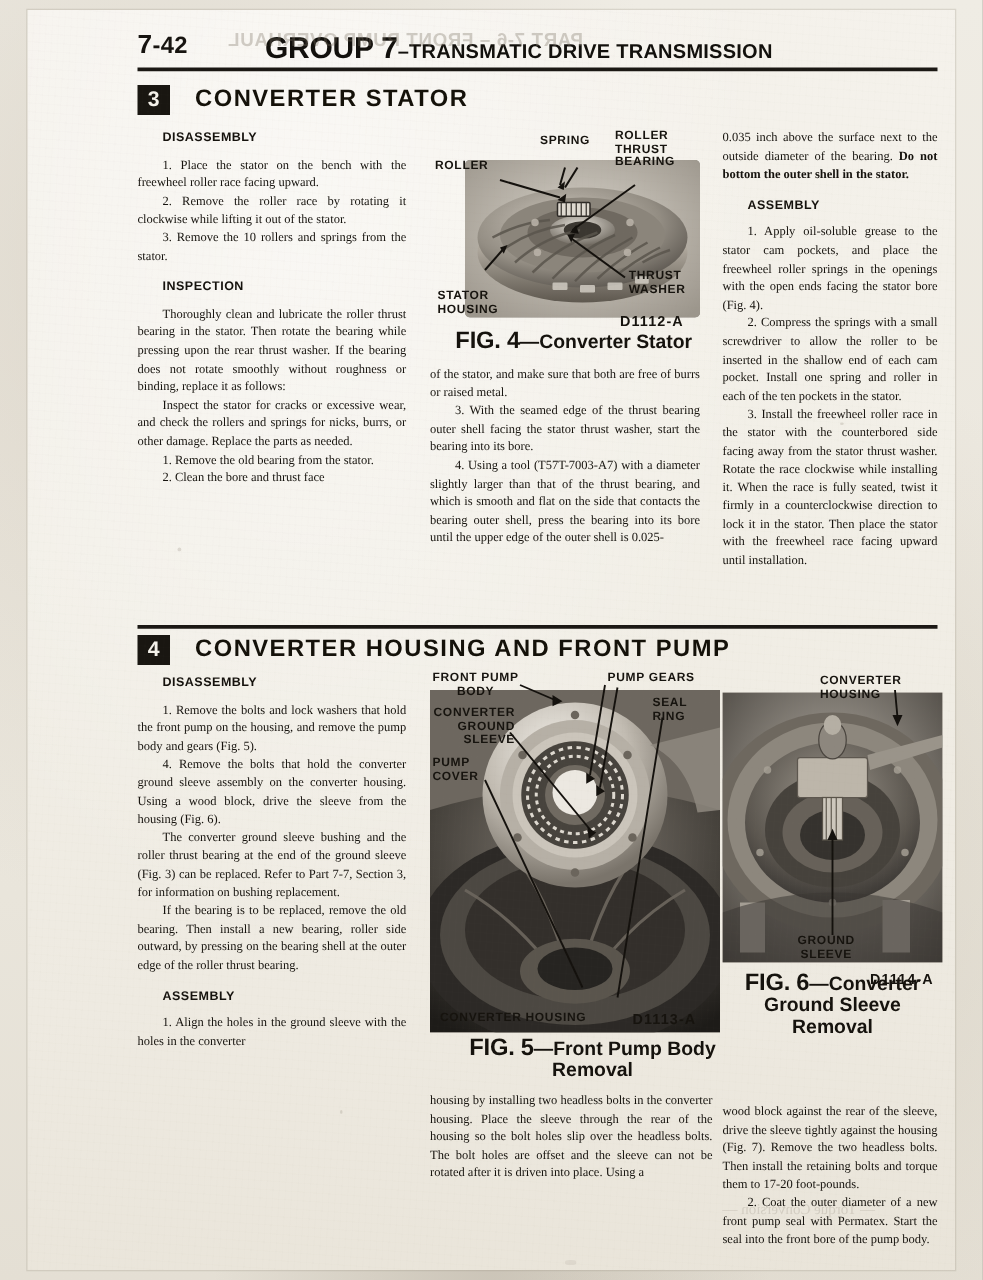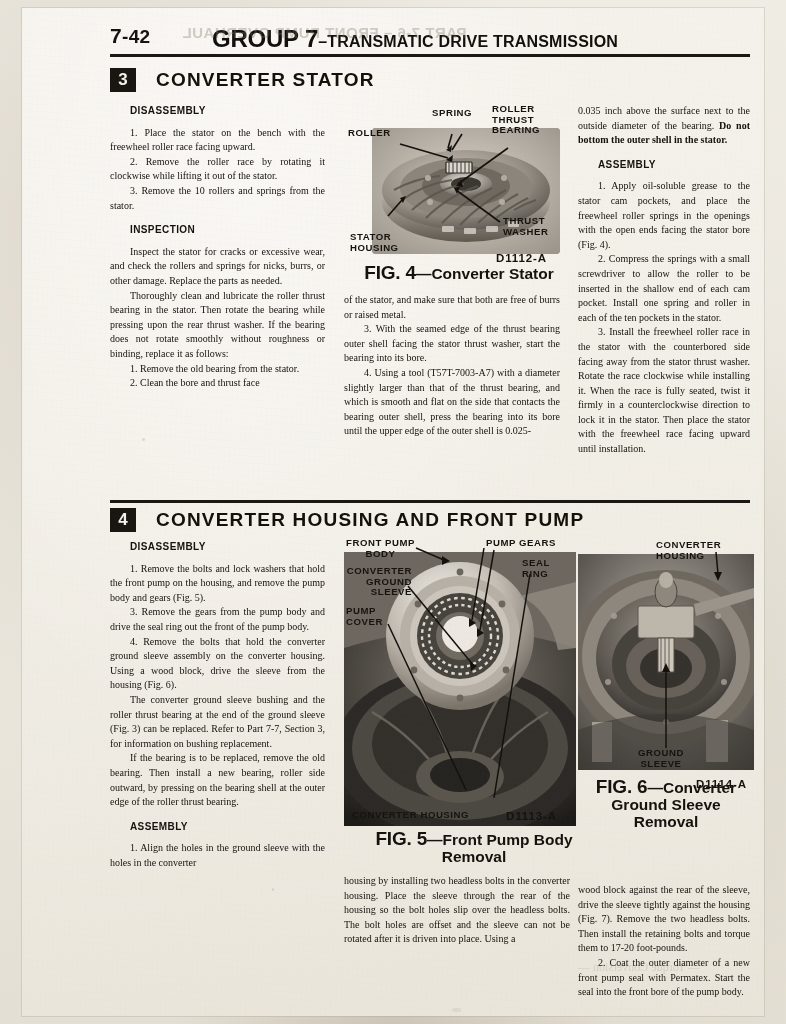--- a/index.html
+++ b/index.html
@@ -126,22 +126,22 @@
 
     <div class="col" style="left:88px;top:96px;width:215px;">
       <p class="h3">DISASSEMBLY</p>
       <div class="sp"></div>
       <p>1. Place the stator on the bench with the freewheel roller race facing upward.</p>
       <p>2. Remove the roller race by rotating it clockwise while lifting it out of the stator.</p>
       <p>3. Remove the 10 rollers and springs from the stator.</p>
       <div class="sp2"></div>
       <p class="h3">INSPECTION</p>
       <div class="sp"></div>
+      <p>Thoroughly clean and lubricate the roller thrust bearing in the stator. Then rotate the bearing while pressing upon the rear thrust washer. If the bearing does not rotate smoothly without roughness or binding, replace it as follows:</p>
       <p>Inspect the stator for cracks or excessive wear, and check the rollers and springs for nicks, burrs, or other damage. Replace the parts as needed.</p>
-      <p>Thoroughly clean and lubricate the roller thrust bearing in the stator. Then rotate the bearing while pressing upon the rear thrust washer. If the bearing does not rotate smoothly without roughness or binding, replace it as follows:</p>
       <p>1. Remove the old bearing from the stator.</p>
       <p>2. Clean the bore and thrust face</p>
     </div>
 
     <div class="fig" style="left:318px;top:96px;width:240px;height:185px;">
       <div class="photo" style="left:32px;top:24px;width:188px;height:126px;border-radius:4px;">
         <svg width="188" height="126" viewBox="0 0 188 126">
           <defs>
             <radialGradient id="g4bg" cx="50%" cy="45%" r="70%">
               <stop offset="0%" stop-color="#d9d4cb"></stop>
@@ -260,21 +260,20 @@
 
     <div class="sec" style="left:88px;top:500px;">
       <div class="secnum">4</div>
       <div class="sectitle">CONVERTER  HOUSING  AND  FRONT  PUMP</div>
     </div>
 
     <div class="col" style="left:88px;top:532px;width:215px;">
       <p class="h3">DISASSEMBLY</p>
       <div class="sp"></div>
       <p>1. Remove the bolts and lock washers that hold the front pump on the housing, and remove the pump body and gears (Fig. 5).</p>
-      <p>3. Remove the gears from the pump body and drive the seal ring out the front of the pump body.</p>
       <p>4. Remove the bolts that hold the converter ground sleeve assembly on the converter housing. Using a wood block, drive the sleeve from the housing (Fig. 6).</p>
       <p>The converter ground sleeve bushing and the roller thrust bearing at the end of the ground sleeve (Fig. 3) can be replaced. Refer to Part 7-7, Section 3, for information on bushing replacement.</p>
       <p>If the bearing is to be replaced, remove the old bearing. Then install a new bearing, roller side outward, by pressing on the bearing shell at the outer edge of the roller thrust bearing.</p>
       <div class="sp2"></div>
       <p class="h3">ASSEMBLY</p>
       <div class="sp"></div>
       <p>1. Align the holes in the ground sleeve with the holes in the converter</p>
     </div>
 
     <div class="fig" style="left:322px;top:530px;width:232px;height:285px;">

